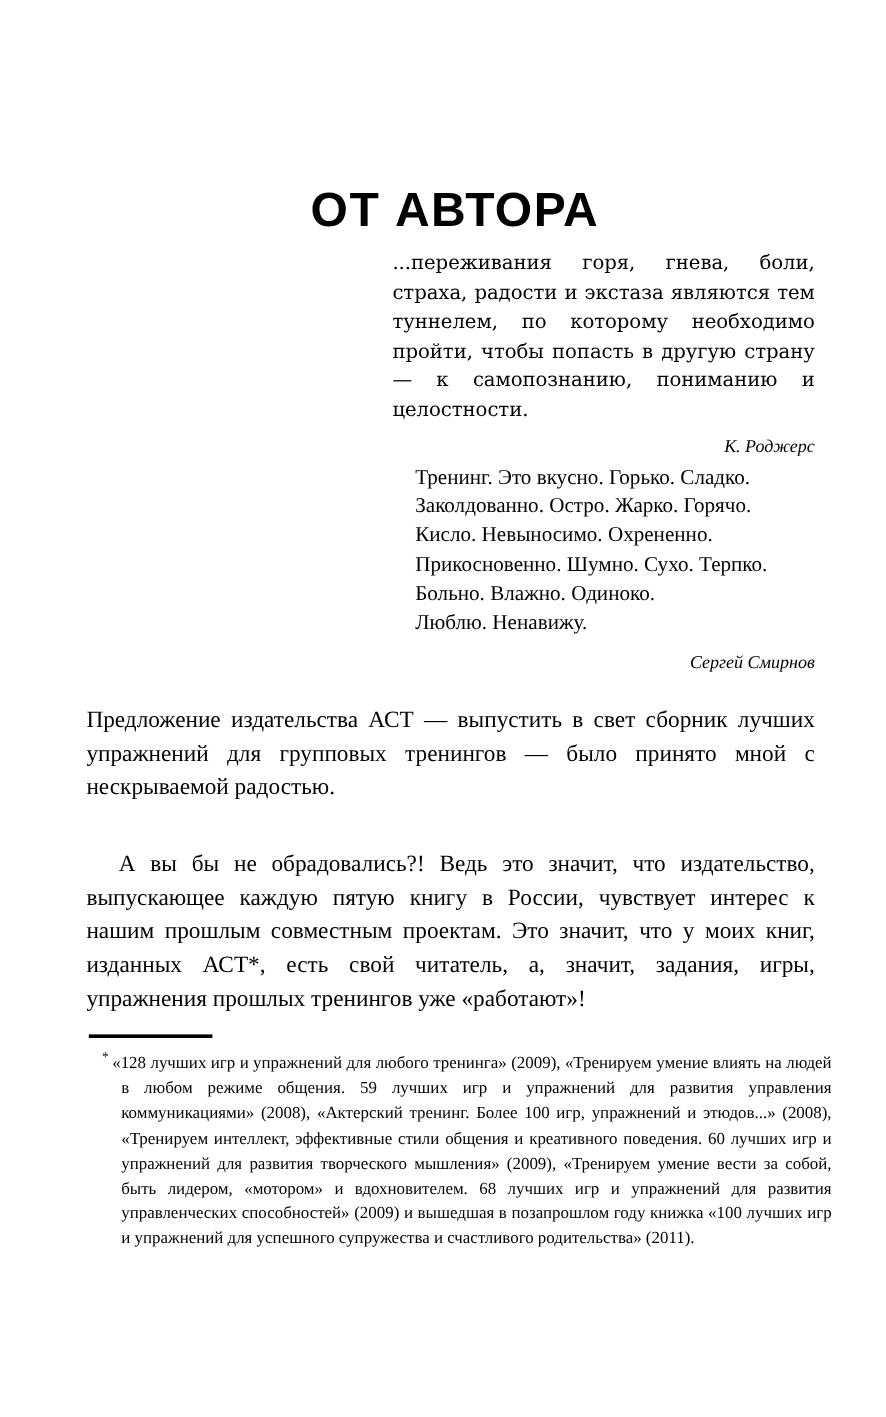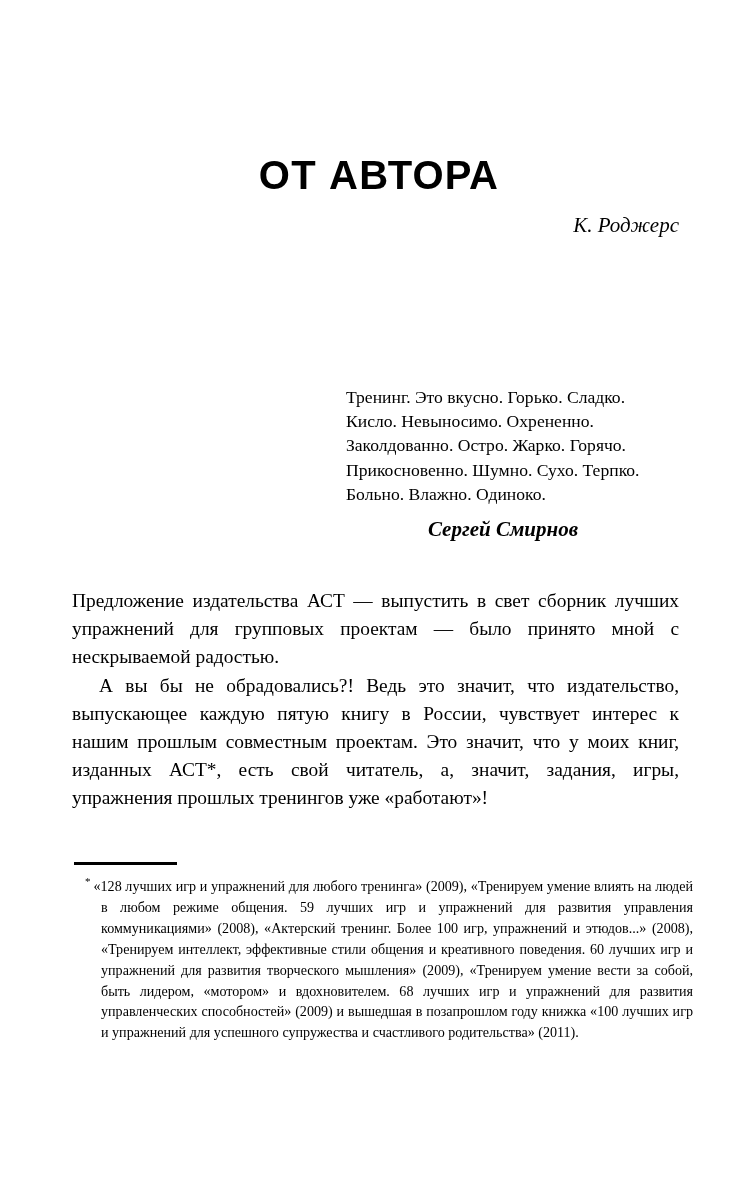--- a/index.html
+++ b/index.html
@@ -62,46 +62,46 @@
   .epigraph-2 .epigraph-text .eline {
     display: block;
     white-space: nowrap;
     margin-left: 19px;
   }
 
   .epigraph-attribution {
     text-align: right;
     font-style: italic;
     margin-top: 7px;
-    font-size: 21px;
+    font-size: 15px;
     line-height: 22px;
   }
   .epigraph-2 .epigraph-attribution {
-    font-weight: bold;
+    font-weight: normal;
     margin-top: 12px;
-    text-align: center;
   }
 
   
   .body-text {
     position: absolute;
     left: 72px;
     top: 587px;
     width: 607px;
     font-size: 19.4px;
     line-height: 28.2px;
     text-align: justify;
     text-align-last: left;
     hyphens: manual;
   }
   .body-text p {
     margin: 0;
   }
   .body-text p.indented {
     text-indent: 27px;
+    margin-top: 35px;
   }
 
   
   .footnote-rule {
     position: absolute;
     left: 74px;
     top: 862px;
     width: 103px;
     height: 3px;
     background: #000000;
@@ -126,36 +126,38 @@
   }
 </style>
 </head>
 <body>
 
 <div class="page">
 
   <h1 class="page-title">ОТ АВТОРА</h1>
 
   <div class="epigraph epigraph-1">
+    <div class="epigraph-text">...переживания горя, гнева, боли, страха, радости и экстаза являются тем туннелем, по которому необходимо пройти, чтобы попасть в другую страну — к самопознанию, пониманию и целостности.</div>
     <div class="epigraph-attribution">К. Роджерс</div>
   </div>
 
   <div class="epigraph epigraph-2">
     <div class="epigraph-text">
       <span class="eline">Тренинг. Это вкусно. Горько. Сладко.</span>
+      <span class="eline">Заколдованно. Остро. Жарко. Горячо.</span>
       <span class="eline">Кисло. Невыносимо. Охрененно.</span>
-      <span class="eline">Заколдованно. Остро. Жарко. Горячо.</span>
       <span class="eline">Прикосновенно. Шумно. Сухо. Терпко.</span>
       <span class="eline">Больно. Влажно. Одиноко.</span>
+      <span class="eline">Люблю. Ненавижу.</span>
     </div>
     <div class="epigraph-attribution">Сергей Смирнов</div>
   </div>
 
   <div class="body-text">
-    <p>Предложение издательства АСТ — выпустить в свет сборник лучших упражнений для групповых проектам — было принято мной с нескрываемой радостью.</p>
+    <p>Предложение издательства АСТ — выпустить в свет сборник лучших упражнений для групповых тренингов — было принято мной с нескрываемой радостью.</p>
     <p class="indented">А вы бы не обрадовались?! Ведь это значит, что издательство, выпускающее каждую пятую книгу в России, чувствует интерес к нашим прошлым совместным проектам. Это значит, что у моих книг, изданных АСТ*, есть свой читатель, а, значит, задания, игры, упражнения прошлых тренингов уже «работают»!</p>
   </div>
 
   <div class="footnote-rule"></div>
 
   <div class="footnote">
     <sup>*</sup><span>«128 лучших игр и упражнений для любого тренинга» (2009), «Тренируем умение влиять на людей в любом режиме общения. 59 лучших игр и упражнений для развития управления коммуникациями» (2008), «Актерский тренинг. Более 100 игр, упражнений и этюдов...» (2008), «Тренируем интеллект, эффективные стили общения и креативного поведения. 60 лучших игр и упражнений для развития творческого мышления» (2009), «Тренируем умение вести за собой, быть лидером, «мотором» и вдохновителем. 68 лучших игр и упражнений для развития управленческих способностей» (2009) и вышедшая в позапрошлом году книжка «100 лучших игр и упражнений для успешного супружества и счастливого родительства» (2011).</span>
   </div>
 
 </div>

